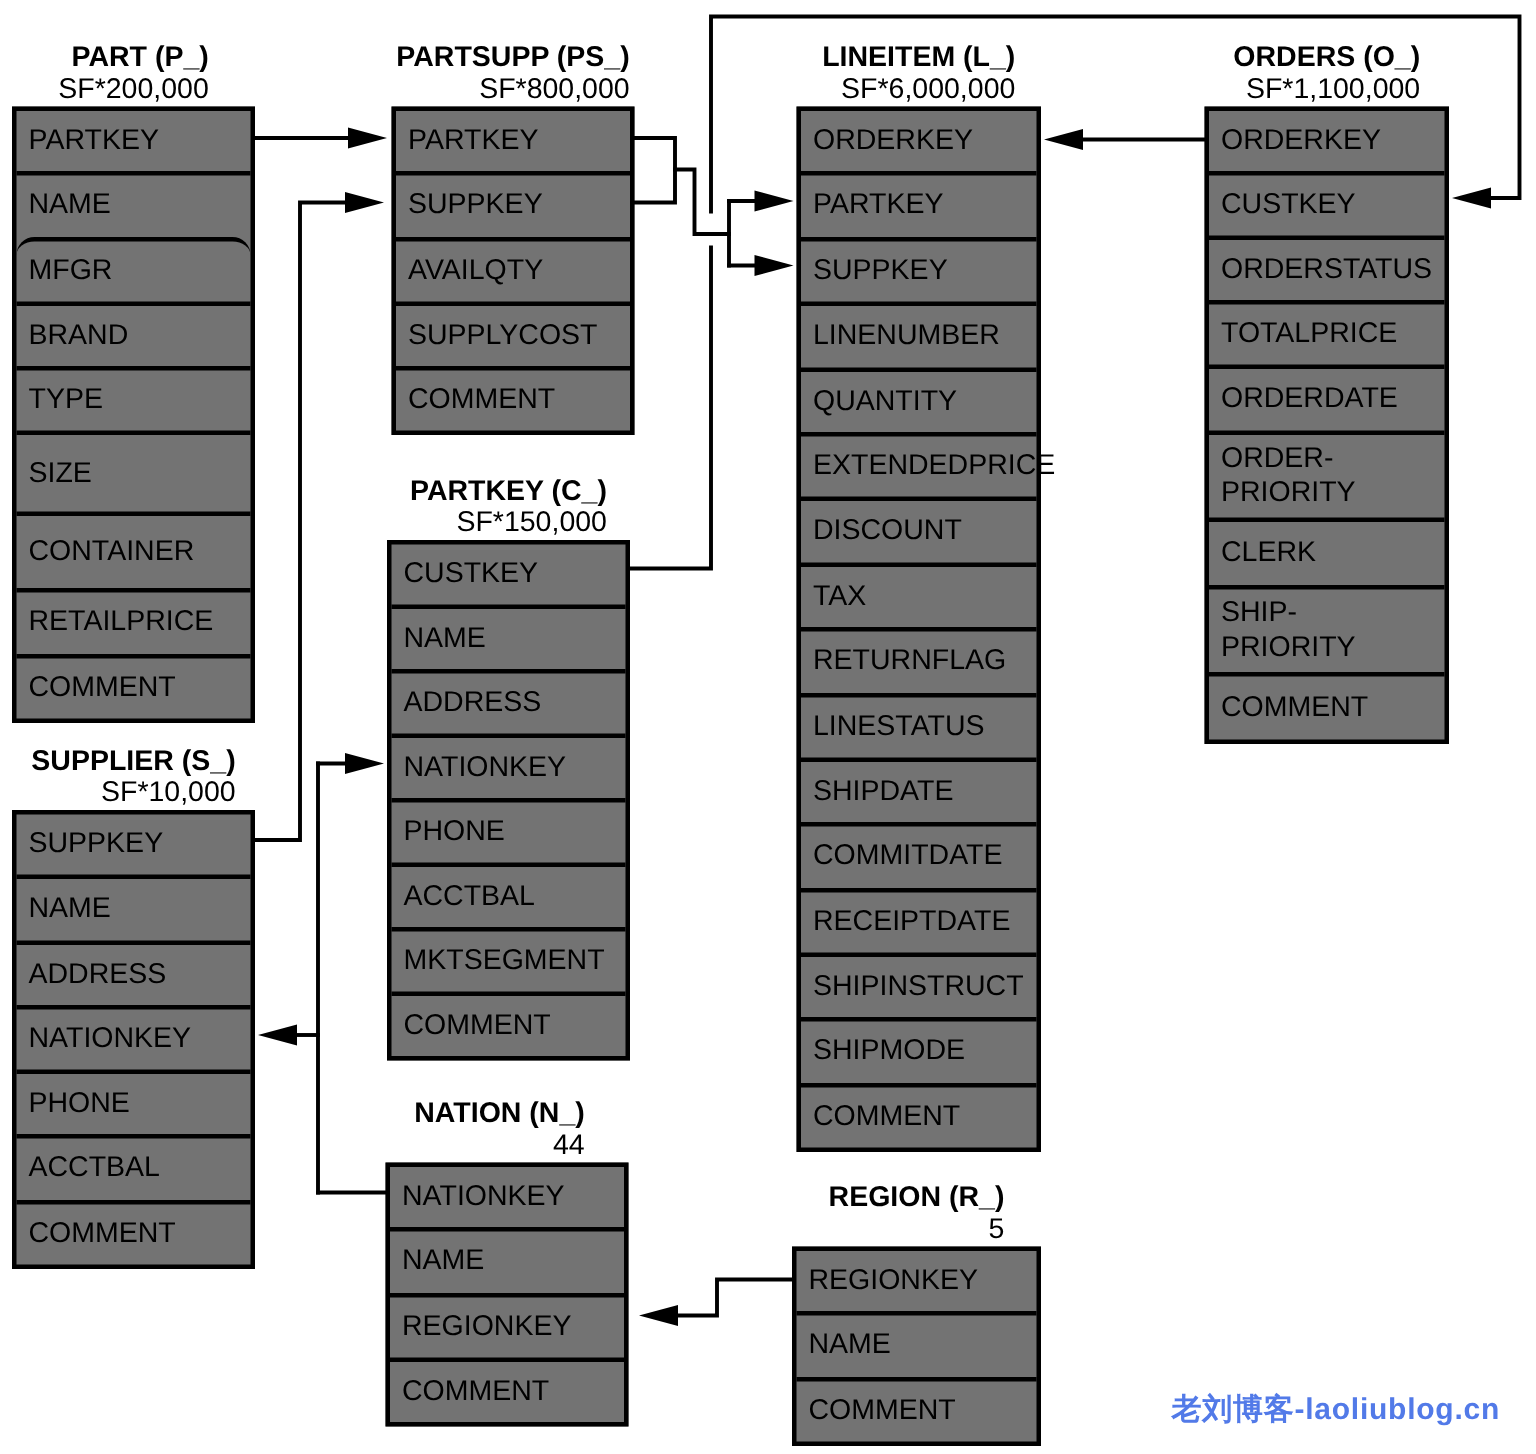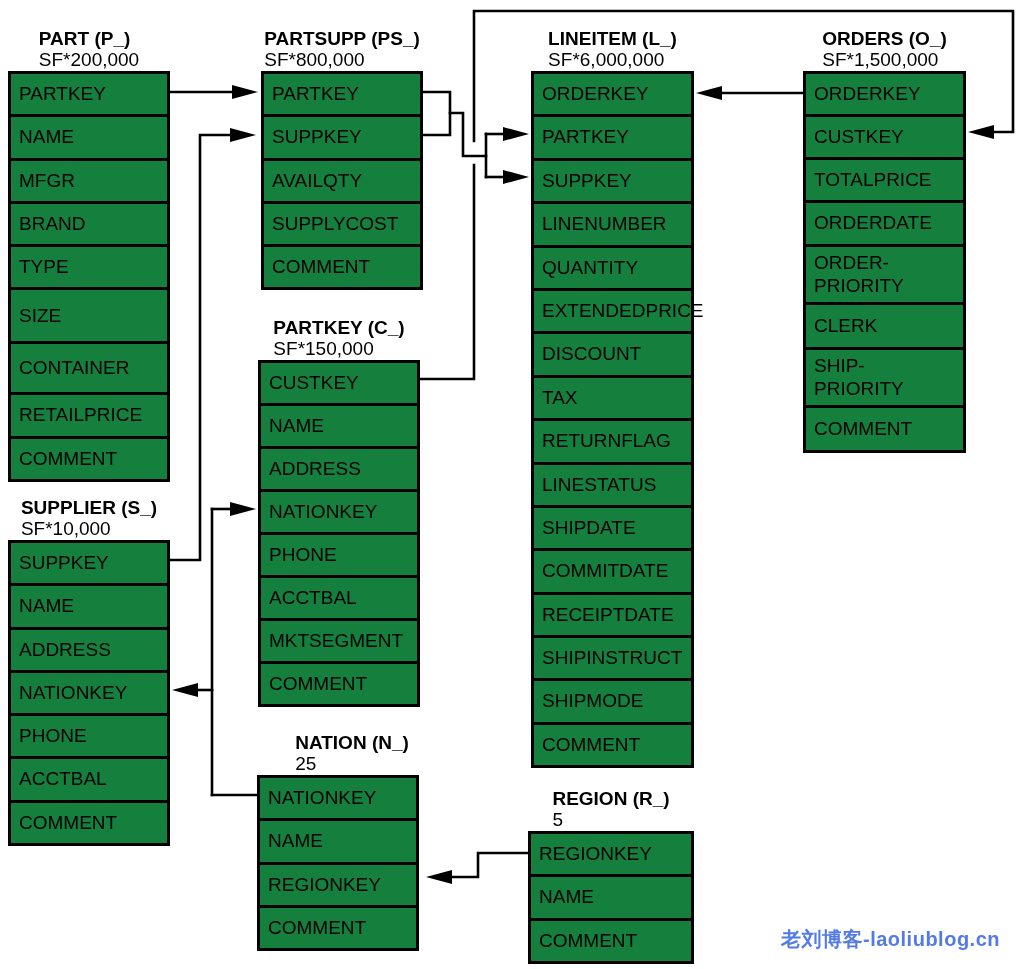--- a/index.html
+++ b/index.html
@@ -6,49 +6,49 @@
   .canvas{
     position:relative;width:1024px;height:969px;background:#fff;overflow:hidden;
     font-family:"Liberation Sans", sans-serif;color:#000;
   }
   #connectors{position:absolute;left:0;top:0;pointer-events:none;}
   #connectors line,#connectors polyline{
     stroke:var(--line,#000);stroke-width:2.6;fill:none;stroke-linecap:square;stroke-linejoin:miter;
   }
   #connectors polygon{fill:var(--line,#000);stroke:none;}
   .tbl{
-    position:absolute;box-sizing:border-box;background:#15803d;
+    position:absolute;box-sizing:border-box;background:#737373;
     border:3px solid var(--line,#000);
   }
   .row{
     box-sizing:border-box;border-top:3px solid var(--line,#000);
     display:flex;align-items:center;padding-left:8px;
     font-size:19px;line-height:1.18;white-space:pre-line;letter-spacing:0;
   }
   .row:first-child{border-top:none;}
   .tbl-head{
-    position:absolute;transform:translateX(-50%);text-align:left;
+    position:absolute;transform:translateX(-50%);text-align:right;
     font-size:19px;line-height:21px;white-space:nowrap;
   }
   .tbl-head .t{font-weight:bold;}
   .watermark{
     position:absolute;top:926px;right:24px;
     font-size:20px;font-weight:bold;letter-spacing:0.5px;
   }
 </style>
 </head>
 <body>
 
 <div class="canvas">
 
   <div id="tables">
       <div class="tbl" style="left: 8px; top: 71px; width: 162px;">
         <div class="row" style="height: 40.3px;">PARTKEY</div>
         <div class="row" style="height: 43.3px;">NAME</div>
-        <div class="row" style="height: 43.3px;">MFGR</div>
+        <div class="row" style="height: 43.3px; border-radius: 12px;">MFGR</div>
         <div class="row" style="height: 43.3px;">BRAND</div>
         <div class="row" style="height: 43.3px;">TYPE</div>
         <div class="row" style="height: 54px;">SIZE</div>
         <div class="row" style="height: 51px;">CONTAINER</div>
         <div class="row" style="height: 43.3px;">RETAILPRICE</div>
         <div class="row" style="height: 43.3px;">COMMENT</div>
       </div>
       <div class="tbl-head" style="left: 89px; top: 28px;">
         <div class="t">PART (P_)</div>
         <div class="s">SF*200,000</div>
@@ -82,32 +82,33 @@
         <div class="row" style="height: 43.4px;">SHIPMODE</div>
         <div class="row" style="height: 43.4px;">COMMENT</div>
       </div>
       <div class="tbl-head" style="left: 612.5px; top: 28px;">
         <div class="t">LINEITEM (L_)</div>
         <div class="s">SF*6,000,000</div>
       </div>
       <div class="tbl" style="left: 803px; top: 71px; width: 163px;">
         <div class="row" style="height: 40px;">ORDERKEY</div>
         <div class="row" style="height: 43px;">CUSTKEY</div>
+        <div class="row" style="height: 43px;">ORDERSTATUS</div>
         <div class="row" style="height: 43px;">TOTALPRICE</div>
         <div class="row" style="height: 44px;">ORDERDATE</div>
         <div class="row" style="height: 58px;">ORDER-
 PRIORITY</div>
         <div class="row" style="height: 45px;">CLERK</div>
         <div class="row" style="height: 58px;">SHIP-
 PRIORITY</div>
         <div class="row" style="height: 45px;">COMMENT</div>
       </div>
       <div class="tbl-head" style="left: 884.5px; top: 28px;">
         <div class="t">ORDERS (O_)</div>
-        <div class="s">SF*1,500,000</div>
+        <div class="s">SF*1,100,000</div>
       </div>
       <div class="tbl" style="left: 258px; top: 360px; width: 162px;">
         <div class="row" style="height: 40px;">CUSTKEY</div>
         <div class="row" style="height: 43px;">NAME</div>
         <div class="row" style="height: 43px;">ADDRESS</div>
         <div class="row" style="height: 43px;">NATIONKEY</div>
         <div class="row" style="height: 43px;">PHONE</div>
         <div class="row" style="height: 43px;">ACCTBAL</div>
         <div class="row" style="height: 43px;">MKTSEGMENT</div>
         <div class="row" style="height: 43px;">COMMENT</div>
@@ -128,23 +129,23 @@
       <div class="tbl-head" style="left: 89px; top: 497px;">
         <div class="t">SUPPLIER (S_)</div>
         <div class="s">SF*10,000</div>
       </div>
       <div class="tbl" style="left: 257px; top: 775px; width: 162px;">
         <div class="row" style="height: 40.3px;">NATIONKEY</div>
         <div class="row" style="height: 43.3px;">NAME</div>
         <div class="row" style="height: 43.3px;">REGIONKEY</div>
         <div class="row" style="height: 43.3px;">COMMENT</div>
       </div>
-      <div class="tbl-head" style="left: 352px; top: 732px;">
+      <div class="tbl-head" style="left: 333px; top: 732px;">
         <div class="t">NATION (N_)</div>
-        <div class="s">25</div>
+        <div class="s">44</div>
       </div>
       <div class="tbl" style="left: 528px; top: 831px; width: 166px;">
         <div class="row" style="height: 40.3px;">REGIONKEY</div>
         <div class="row" style="height: 43.3px;">NAME</div>
         <div class="row" style="height: 43.3px;">COMMENT</div>
       </div>
       <div class="tbl-head" style="left: 611px; top: 788px;">
         <div class="t">REGION (R_)</div>
         <div class="s">5</div>
       </div>

